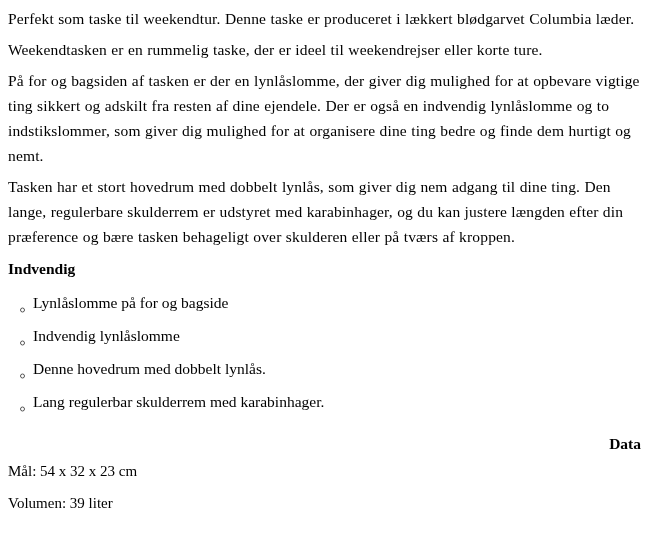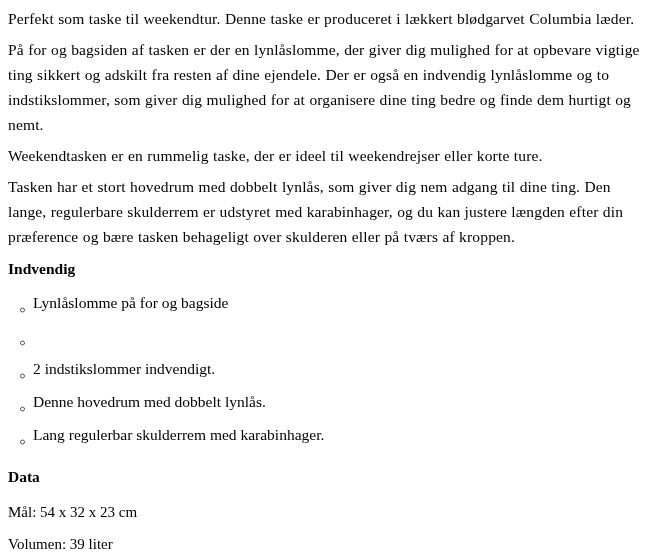--- a/index.html
+++ b/index.html
@@ -83,55 +83,53 @@
     line-height: 22px;
     margin: 0;
     padding: 0;
     height: 32px;
     display: flex;
     align-items: center;
   }
 
   .heading-data {
     margin-top: 8px;
-    margin-bottom: 8px;
+    margin-bottom: 0;
+    text-align: right;
   }
 
   .list-top-gap {
     height: 9px;
   }
 </style>
 </head>
 <body>
 
 <div class="page">
 
   <p class="para">Perfekt som taske til weekendtur. Denne taske er produceret i lækkert blødgarvet Columbia læder.</p>
 
+  <p class="para">Weekendtasken er en rummelig taske, der er ideel til weekendrejser eller korte ture.</p>
+
   <p class="para">På for og bagsiden af tasken er der en lynlåslomme, der giver dig mulighed for at opbevare vigtige ting sikkert og adskilt fra resten af dine ejendele. Der er også en indvendig lynlåslomme og to indstikslommer, som giver dig mulighed for at organisere dine ting bedre og finde dem hurtigt og nemt.</p>
-
-  <p class="para">Weekendtasken er en rummelig taske, der er ideel til weekendrejser eller korte ture.</p>
 
   <p class="para">Tasken har et stort hovedrum med dobbelt lynlås, som giver dig nem adgang til dine ting. Den lange, regulerbare skulderrem er udstyret med karabinhager, og du kan justere længden efter din præference og bære tasken behageligt over skulderen eller på tværs af kroppen.</p>
 
   <h3 class="section-heading">Indvendig</h3>
 
   <div class="list-top-gap"></div>
 
   <ul class="highlight-list">
     <li class="highlight-item">
       <span class="bullet-marker"></span>
       <span>Lynlåslomme på for og bagside</span>
     </li>
     <li class="highlight-item">
       <span class="bullet-marker"></span>
-    </li>
-    <li class="highlight-item">
-      <span class="bullet-marker"></span>
-      <span>2 indstikslommer indvendigt.</span>
+      <span>Indvendig lynlåslomme</span>
     </li>
     <li class="highlight-item">
       <span class="bullet-marker"></span>
       <span>Denne hovedrum med dobbelt lynlås.</span>
     </li>
     <li class="highlight-item">
       <span class="bullet-marker"></span>
       <span>Lang regulerbar skulderrem med karabinhager.</span>
     </li>
   </ul>

